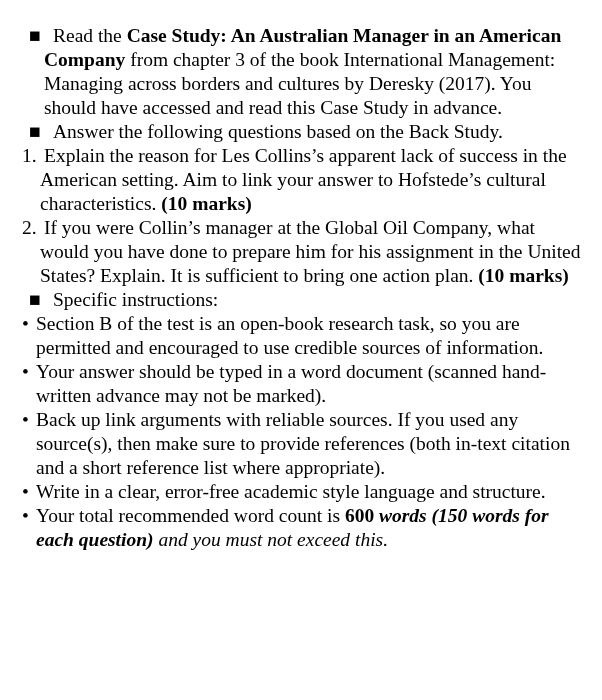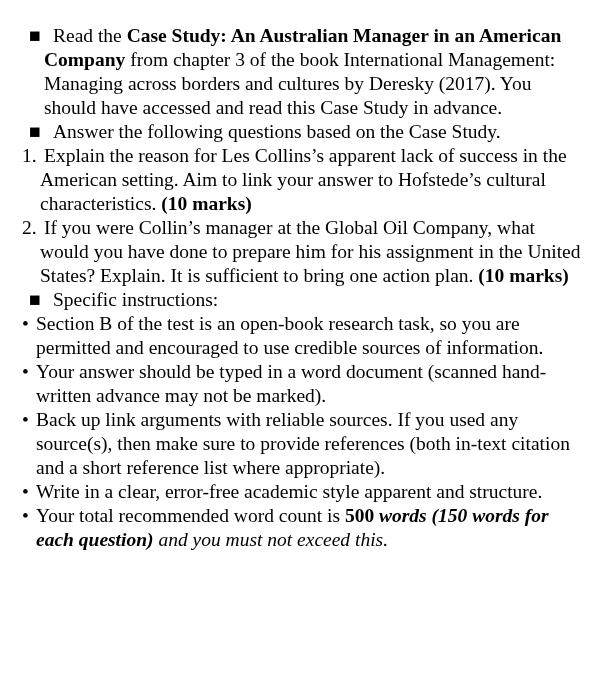--- a/index.html
+++ b/index.html
@@ -48,21 +48,21 @@
 <body>
 
 <div class="doc">
   <div>
       <div class="item item--square">
         <span class="marker">■</span>
         <span class="content"><span>Read the </span><span class="b">Case Study: An Australian Manager in an American Company</span><span> from chapter 3 of the book International Management: Managing across borders and cultures by Deresky (2017). You should have accessed and read this Case Study in advance.</span></span>
       </div>
       <div class="item item--square">
         <span class="marker">■</span>
-        <span class="content"><span>Answer the following questions based on the Case Study.</span></span>
+        <span class="content"><span>Answer the following questions based on the Back Study.</span></span>
       </div>
       <div class="item item--number">
         <span class="marker">1.</span>
         <span class="content"><span>Explain the reason for Les Collins’s apparent lack of success in the American setting. Aim to link your answer to Hofstede’s cultural characteristics. </span><span class="b">(10 marks)</span></span>
       </div>
       <div class="item item--number">
         <span class="marker">2.</span>
         <span class="content"><span>If you were Collin’s manager at the Global Oil Company, what would you have done to prepare him for his assignment in the United States? Explain. It is sufficient to bring one action plan. </span><span class="b">(10 marks)</span></span>
       </div>
       <div class="item item--square">
@@ -76,20 +76,20 @@
       <div class="item item--bullet">
         <span class="marker">•</span>
         <span class="content"><span>Your answer should be typed in a word document (scanned hand-written advance may not be marked).</span></span>
       </div>
       <div class="item item--bullet">
         <span class="marker">•</span>
         <span class="content"><span>Back up link arguments with reliable sources. If you used any source(s), then make sure to provide references (both in-text citation and a short reference list where appropriate).</span></span>
       </div>
       <div class="item item--bullet">
         <span class="marker">•</span>
-        <span class="content"><span>Write in a clear, error-free academic style apparent and structure.</span></span>
+        <span class="content"><span>Write in a clear, error-free academic style language and structure.</span></span>
       </div>
       <div class="item item--bullet">
         <span class="marker">•</span>
-        <span class="content"><span>Your total recommended word count is </span><span class="b">500</span><span class="bi"> words (150 words for each question)</span><span class="i"> and you must not exceed this.</span></span>
+        <span class="content"><span>Your total recommended word count is </span><span class="b">600</span><span class="bi"> words (150 words for each question)</span><span class="i"> and you must not exceed this.</span></span>
       </div>
     </div>
 </div>
 
 </body></html>

